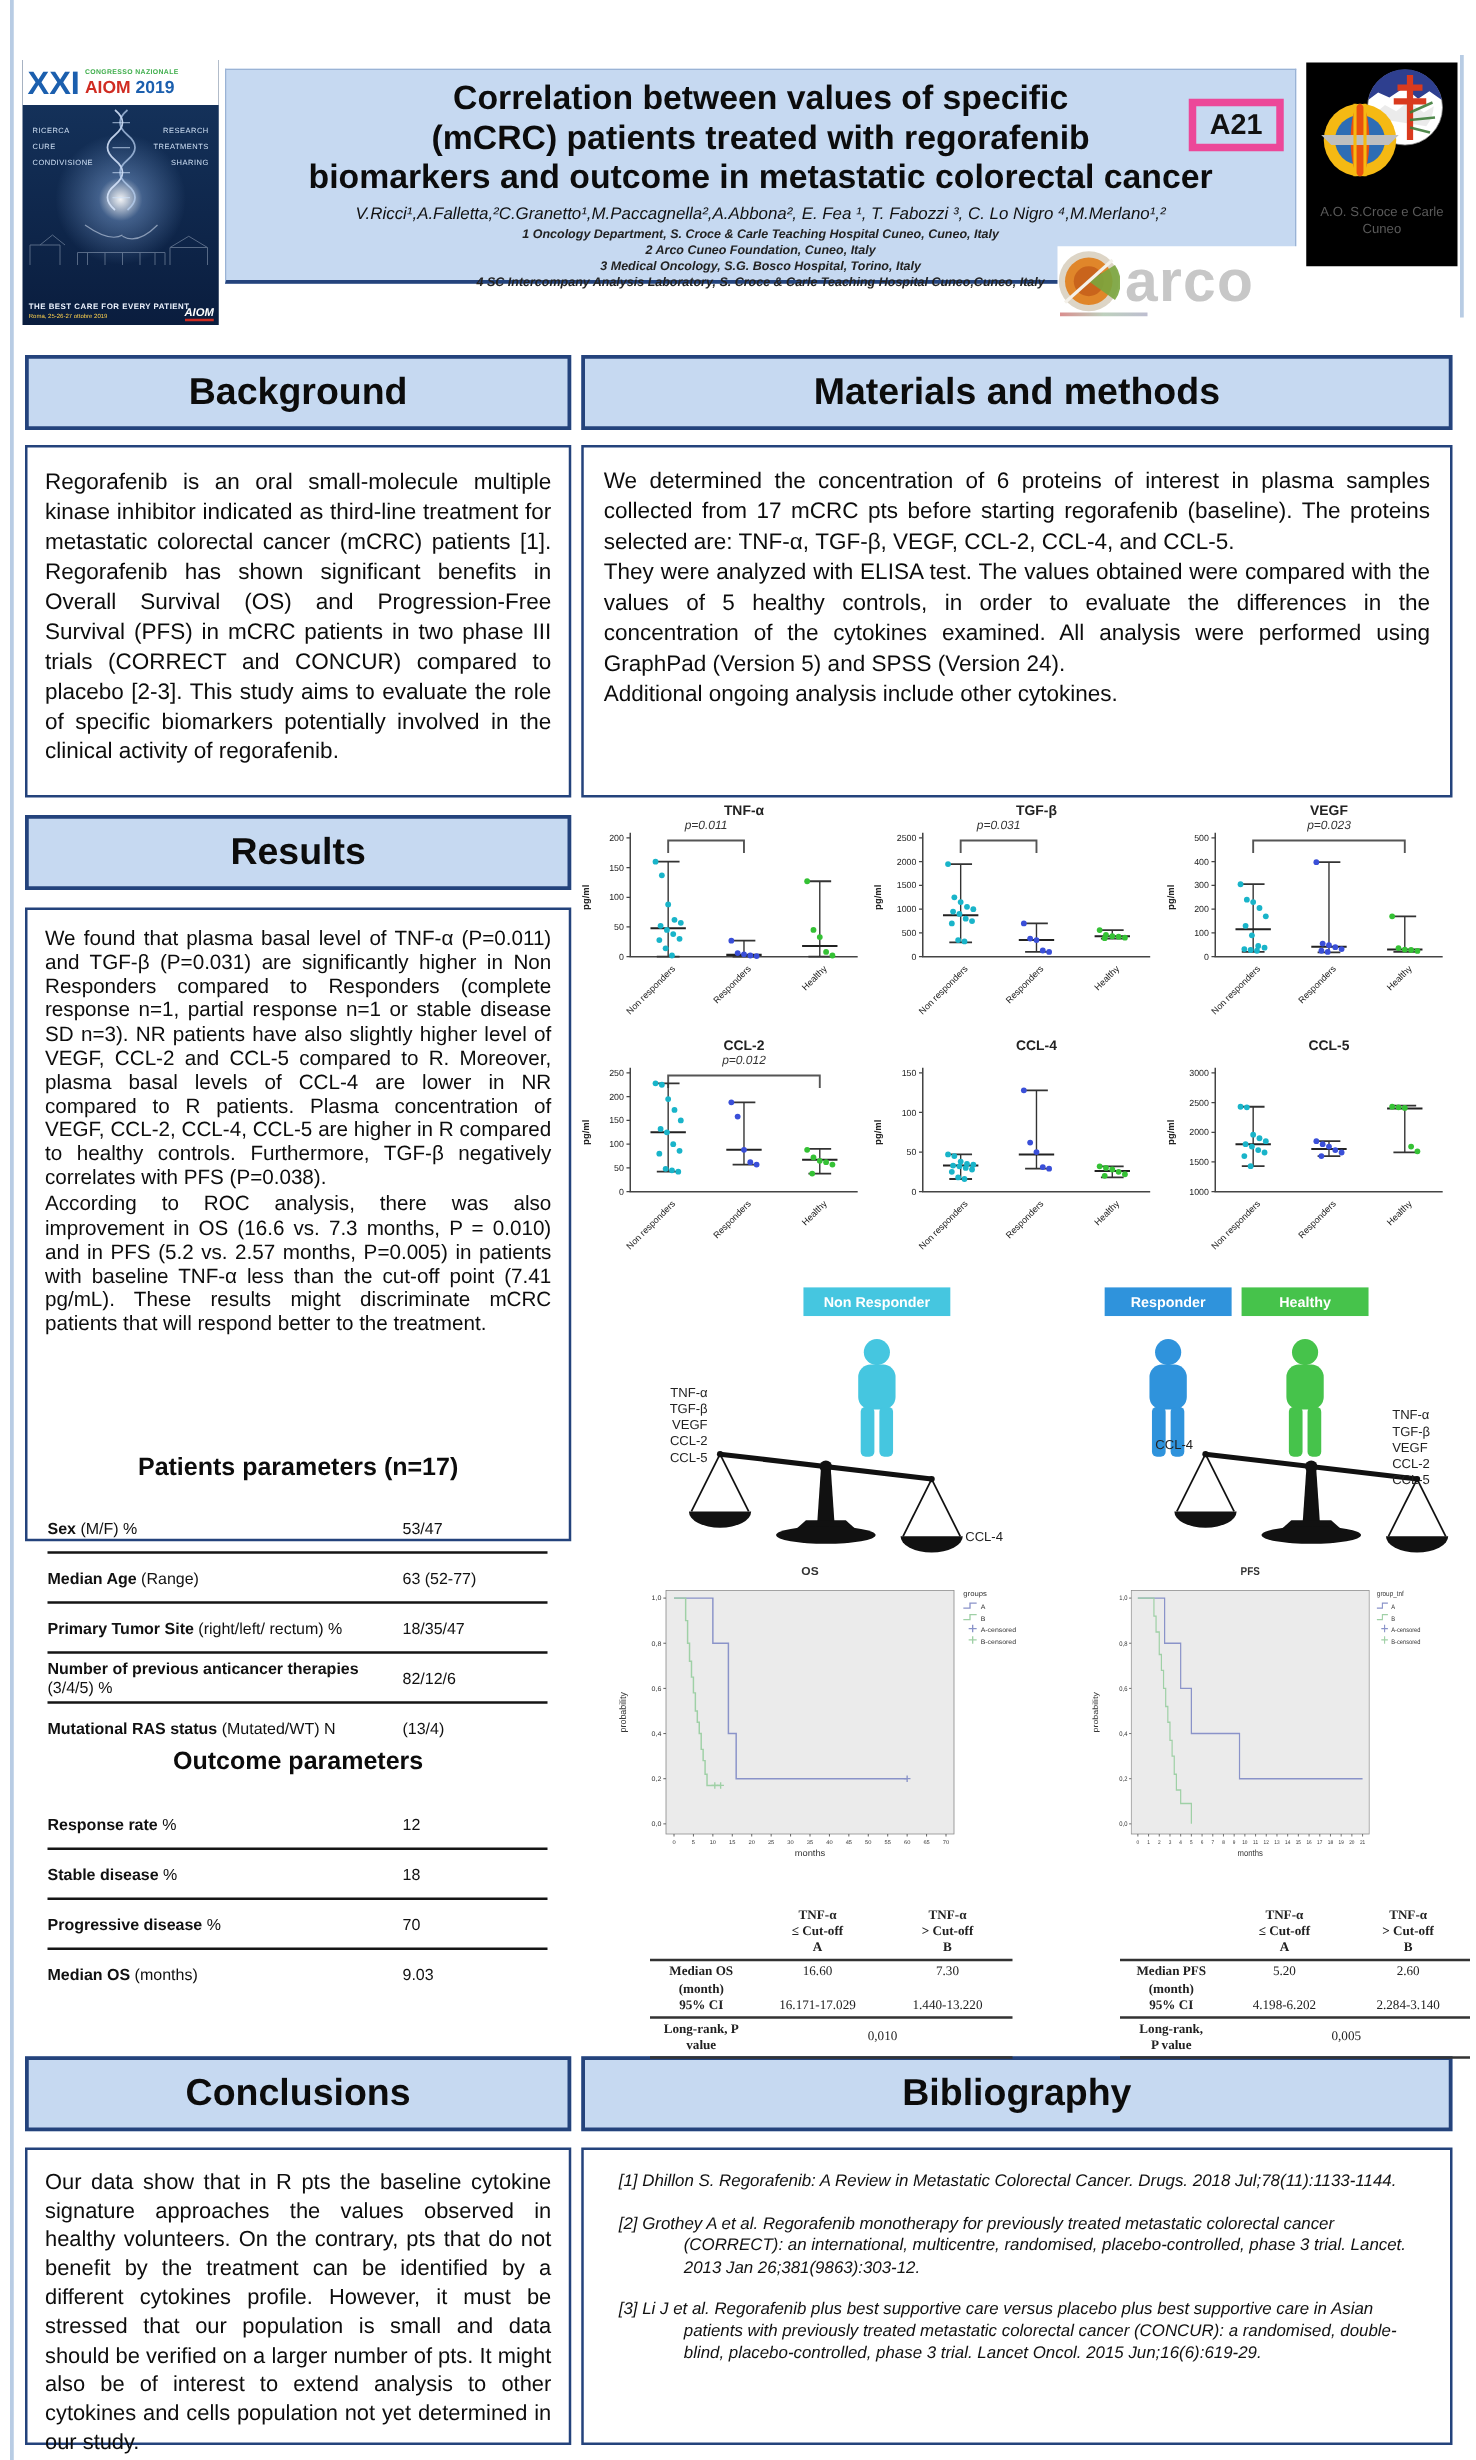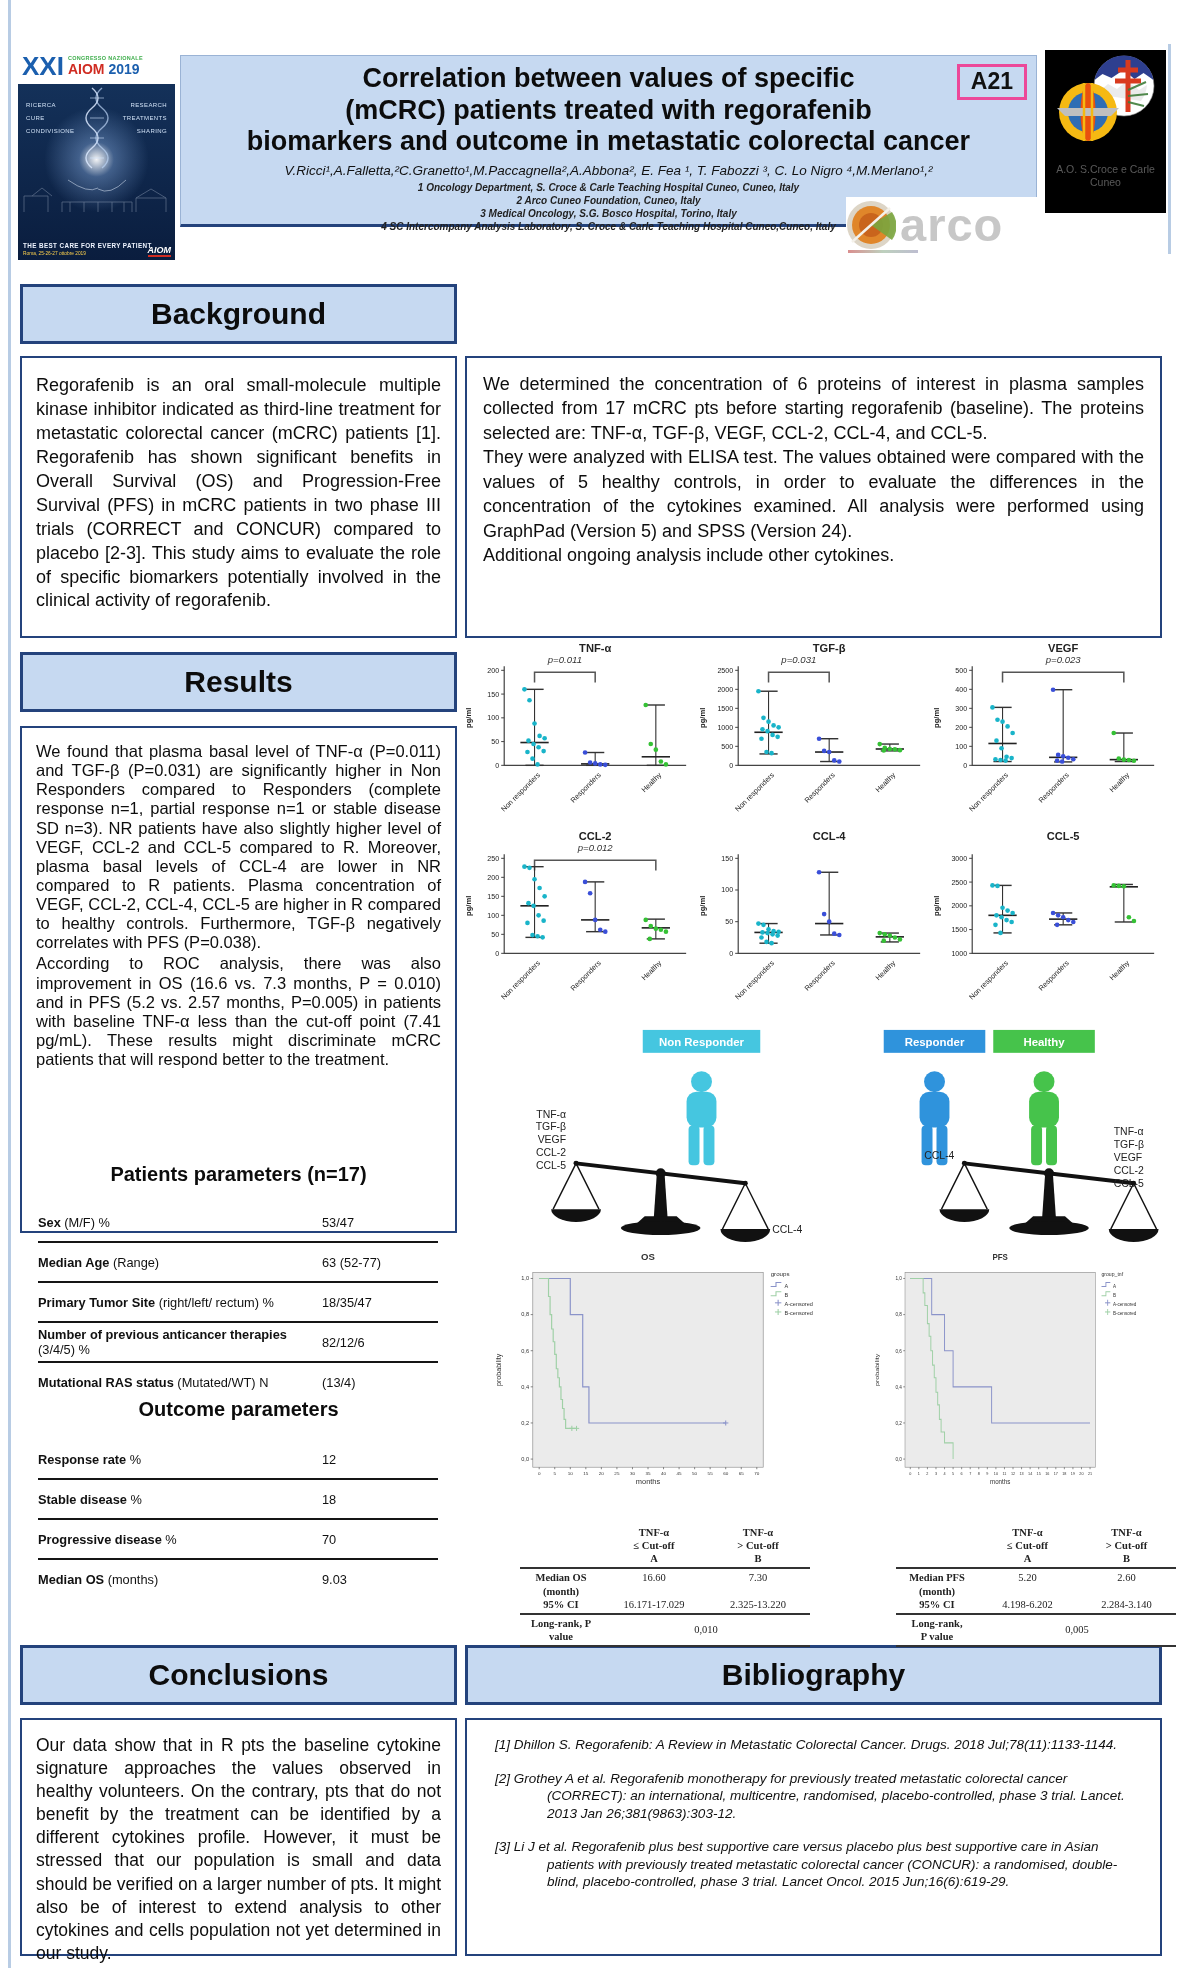--- a/index.html
+++ b/index.html
@@ -17,21 +17,21 @@
   .aiom-words{position:absolute;top:18px;width:100%;display:flex;justify-content:space-between;padding:0 8px;box-sizing:border-box;}
   .aiom-col{display:flex;flex-direction:column;gap:7px;}
   .aiom-col span{font-size:6px;color:#cfe0f5;letter-spacing:.4px;}
   .aiom-col.r{text-align:right;}
   .aiom-foot{position:absolute;bottom:0;left:0;width:100%;padding:2px 5px 4px;box-sizing:border-box;}
   .aiom-best{font-size:6.3px;color:#eef4ff;font-weight:bold;letter-spacing:.4px;}
   .aiom-place{font-size:4.8px;color:#ffd24d;margin-top:2px;}
   .aiom-sub{font-size:4.2px;color:#9db6d8;}
   .aiom-mini{position:absolute;right:4px;bottom:3px;font-size:9px;font-style:italic;font-weight:bold;color:#fff;border-bottom:2px solid #d02c22;}
   .title-panel{position:absolute;left:180px;top:55px;width:857px;height:172px;background:#c6d9f1;border:1px solid #9ab3d5;border-bottom:3px solid #24437c;box-sizing:border-box;}
-  .a21{position:absolute;top:8px;right:9px;border:3px solid #ec4899;padding:0 11px;font-size:23px;font-weight:bold;color:#111;line-height:1.3;background:transparent;}
+  .a21{position:absolute;top:23px;right:9px;border:6px solid #ec4899;padding:0 11px;font-size:23px;font-weight:bold;color:#111;line-height:1.3;background:transparent;}
   .main-title{margin-top:7px;text-align:center;font-weight:bold;font-size:27px;line-height:1.17;color:#0c0c0c;}
   .authors{margin-top:5px;text-align:center;font-style:italic;font-size:13.5px;color:#111;}
   .affils{margin-top:3px;text-align:center;font-style:italic;font-weight:bold;font-size:10px;line-height:1.3;color:#222;}
   .hosp{position:absolute;left:1045px;top:50px;width:121px;height:163px;background:#000000;text-align:center;}
   .hosp-cap{font-size:10.5px;color:#5a5a5a;line-height:1.15;margin-top:1px;}
   .arco{position:absolute;left:846px;top:197px;width:192px;height:56px;background:#fff;display:flex;align-items:center;gap:4px;}
   .arco-word{font-size:47px;font-weight:bold;color:#c7c7c7;letter-spacing:1px;line-height:.9;}
   .arco-sub{position:absolute;left:2px;bottom:0;width:70px;height:3px;background:linear-gradient(90deg,#b33,#8a8,#88a);opacity:.55;}
   
   .bar{position:absolute;background:#c6d9f1;border:3px solid #24437c;box-sizing:border-box;text-align:center;font-weight:bold;font-size:30px;color:#0c0c0c;display:flex;align-items:center;justify-content:center;}
@@ -158,20 +158,21 @@
       <circle cx="25" cy="25" r="19" fill="#e0862a"></circle>
       <circle cx="25" cy="25" r="12" fill="#c9641c"></circle>
       <path d="M25,25 L46,12 A24,24 0 0 1 46,40 z" fill="#7aa53e" opacity=".9"></path>
       <line x1="6" y1="42" x2="44" y2="8" stroke="#f4f1ea" stroke-width="2.5"></line>
     </svg>
     <span class="arco-word">arco</span>
     <span class="arco-sub"></span>
   </div>
 
   <div class="bar" style="left:20px;top:284px;width:437px;height:60px;">Background</div>
+  <div class="bar" style="left:465px;top:284px;width:697px;height:60px;">Materials and methods</div>
   <div class="bar" style="left:20px;top:652px;width:437px;height:60px;">Results</div>
   <div class="bar" style="left:20px;top:1645px;width:437px;height:60px;">Conclusions</div>
   <div class="bar" style="left:465px;top:1645px;width:697px;height:60px;">Bibliography</div>
 
   <div class="tbox jt" style="left:20px;top:356px;width:437px;height:282px;padding:16px 14px;font-size:18px;line-height:1.33;">Regorafenib is an oral small-molecule multiple kinase inhibitor indicated as third-line treatment for metastatic colorectal cancer (mCRC) patients [1]. Regorafenib has shown significant benefits in Overall Survival (OS) and Progression-Free Survival (PFS) in mCRC patients in two phase III trials (CORRECT and CONCUR) compared to placebo [2-3]. This study aims to evaluate the role of specific biomarkers potentially involved in the clinical activity of regorafenib.</div>
   <div class="tbox" id="methods-box" style="left:465px;top:356px;width:697px;height:282px;padding:14px 16px;font-size:18px;line-height:1.36;">
       <p class="jt">We determined the concentration of 6 proteins of interest in plasma samples collected from 17 mCRC pts before starting regorafenib (baseline). The proteins selected are: TNF-α, TGF-β, VEGF, CCL-2, CCL-4, and CCL-5.</p>
       <p class="jt">They were analyzed with ELISA test. The values obtained were compared with the values of 5 healthy controls, in order to evaluate the differences in the concentration of the cytokines examined. All analysis were performed using GraphPad (Version 5) and SPSS (Version 24).</p>
       <p class="jt">Additional ongoing analysis include other cytokines.</p>
     </div>
@@ -792,21 +793,21 @@
           <div style="font-weight: bold;">95% CI</div>
         </div>
         <div class="cell">
           <div>16.60</div>
           <div>&nbsp;</div>
           <div>16.171-17.029</div>
         </div>
         <div class="cell">
           <div>7.30</div>
           <div>&nbsp;</div>
-          <div>2.325-13.220</div>
+          <div>1.440-13.220</div>
         </div>
       </div>
       <div class="rule"></div>
       <div class="grid">
         <div class="cell lblc">
           <div style="font-weight: bold;">Long-rank, P</div>
           <div style="font-weight: bold;">value</div>
         </div>
         <div class="pspan">0,010</div>
       </div>

